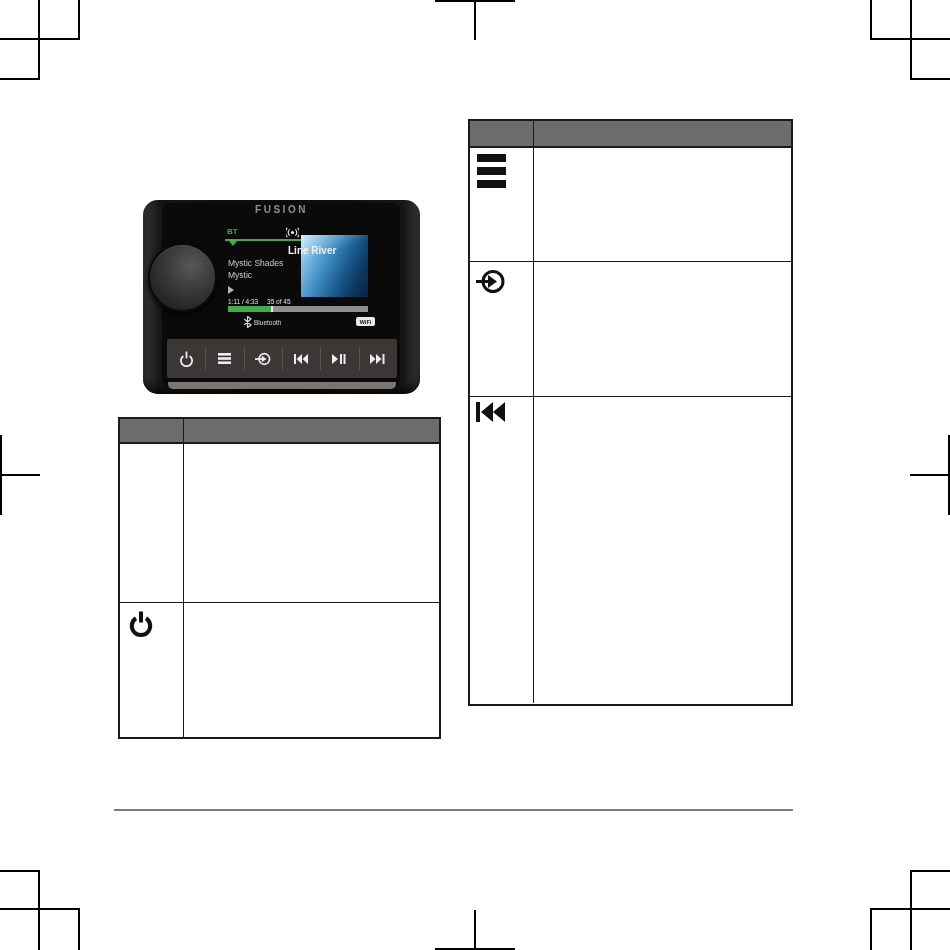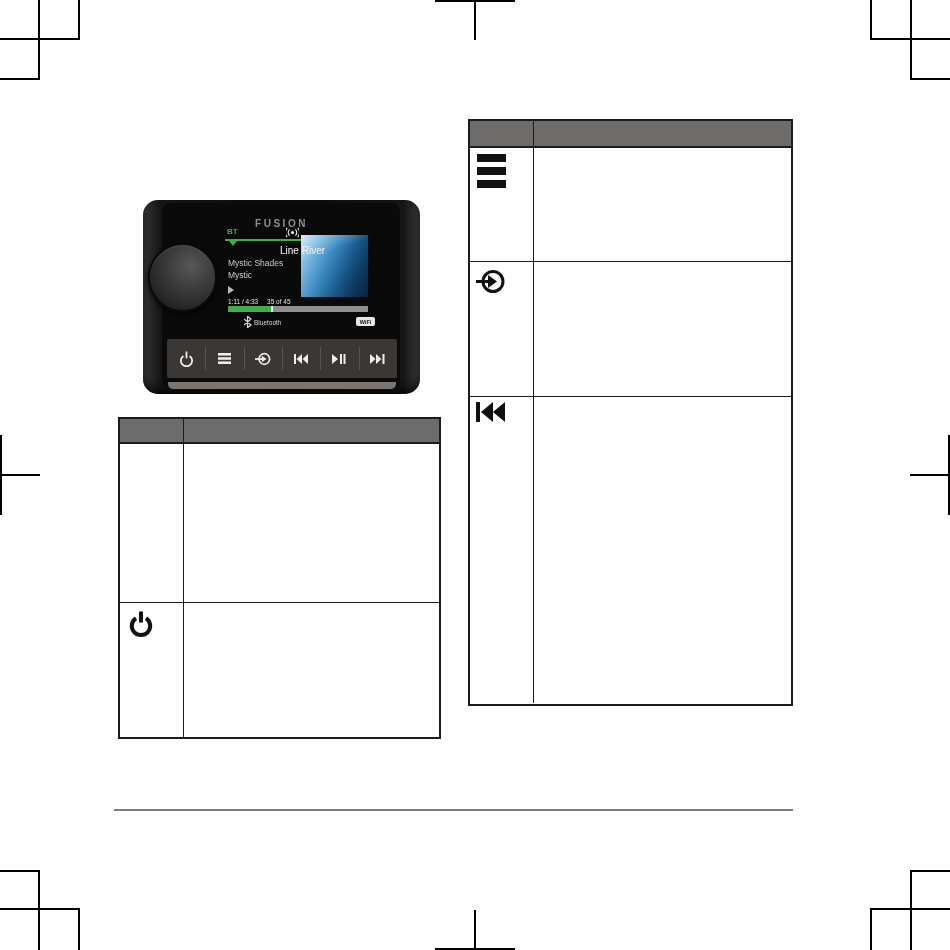--- a/index.html
+++ b/index.html
@@ -20,35 +20,35 @@
 
   
   .footer-rule{position:absolute;left:114px;top:809px;width:679px;height:2px;background:#7b7b7b;}
 
   
   .device{position:absolute;left:143px;top:200px;width:277px;height:194px;}
   .dv-body{position:absolute;inset:0;border-radius:15px;
      background:linear-gradient(90deg,#3a3a3a 0%,#161616 6%,#0d0d0d 45%,#0d0d0d 55%,#161616 94%,#3a3a3a 100%);
      box-shadow:inset 0 -5px 8px rgba(0,0,0,.7);}
   .dv-face{position:absolute;left:19px;top:3px;width:238px;height:185px;background:#0a0a0a;border-radius:8px;}
-  .dv-logo{position:absolute;left:0;top:18px;width:100%;text-align:center;
+  .dv-logo{position:absolute;left:0;top:4px;width:100%;text-align:center;
      color:#8f8f8f;font-size:10px;font-weight:bold;letter-spacing:2.5px;}
   .dv-knob{position:absolute;left:5px;top:43px;width:65px;height:65px;border-radius:50%;
      background:radial-gradient(circle at 63% 32%,#585858 0%,#3c3c3c 38%,#242424 74%,#181818 100%);
      border:2px solid #0a0a0a;box-shadow:0 2px 5px rgba(0,0,0,.8), inset 0 1px 1px rgba(255,255,255,.12);}
   .dv-screen{position:absolute;left:82px;top:26px;width:152px;height:104px;}
   .scr-src{position:absolute;left:2px;top:1px;font-size:8px;font-weight:bold;color:#3fae49;}
   .scr-line{position:absolute;left:0;top:13px;width:83px;height:2px;background:#3fae49;}
   .scr-caret{position:absolute;left:4px;top:15px;width:0;height:0;
      border-left:4px solid transparent;border-right:4px solid transparent;border-top:5px solid #3fae49;}
   .scr-speaker{position:absolute;left:61px;top:1px;}
   .scr-art{position:absolute;left:76px;top:9px;width:67px;height:62px;
      background:linear-gradient(160deg,rgba(255,255,255,.35) 0%,rgba(255,255,255,0) 32%),
                 linear-gradient(115deg,#c2e4f6 0%,#7fc0e8 16%,#3a87bd 42%,#1a5a8c 63%,#0c3a62 80%,#082441 100%);}
-  .scr-title{position:absolute;left:11px;top:19px;font-size:10px;font-weight:normal;color:#f3f3f3;white-space:nowrap;padding-left:44px;}
+  .scr-title{position:absolute;left:19px;top:19px;font-size:10px;font-weight:bold;color:#f3f3f3;white-space:nowrap;padding-left:44px;}
   .scr-artist{position:absolute;left:3px;top:32px;font-size:8.5px;color:#c8c8c8;white-space:nowrap;}
   .scr-album{position:absolute;left:3px;top:44px;font-size:8.5px;color:#c8c8c8;white-space:nowrap;}
   .scr-play{position:absolute;left:3px;top:60px;width:0;height:0;
      border-left:6px solid #b8b8b8;border-top:4px solid transparent;border-bottom:4px solid transparent;}
   .scr-time{position:absolute;left:3px;top:72px;font-size:6.5px;color:#e2e2e2;white-space:nowrap;}
   .scr-time .pos{margin-left:7px;}
   .scr-progress{position:absolute;left:3px;top:80px;width:140px;height:6px;background:#8f8f8f;}
   .scr-fill{position:absolute;left:0;top:0;height:100%;background:#3fae49;}
   .scr-tick{position:absolute;top:0;width:2px;height:100%;background:#e8e8e8;}
   .scr-bt{position:absolute;left:19px;top:90px;display:flex;align-items:center;color:#d8d8d8;}

